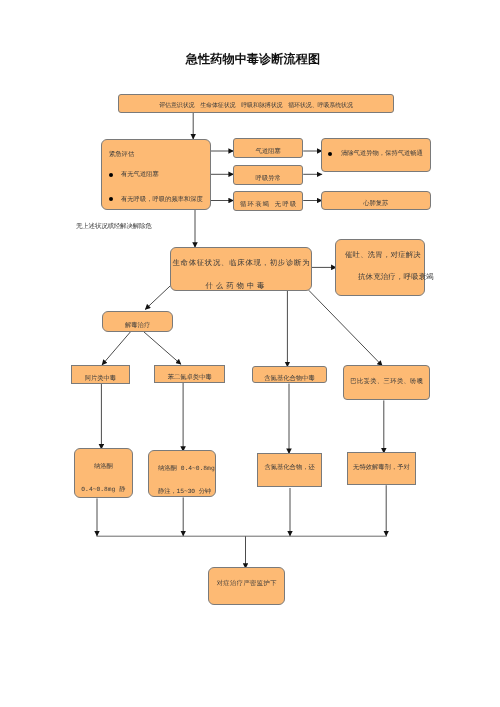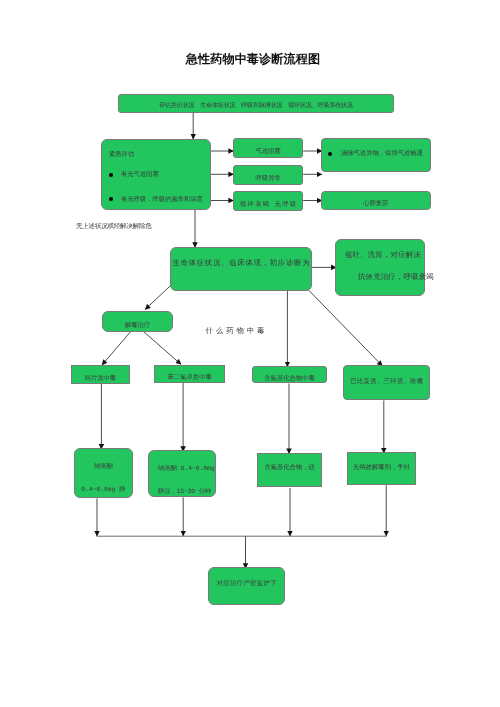--- a/index.html
+++ b/index.html
@@ -4,21 +4,21 @@
 <style>
   html,body{margin:0;padding:0;}
   body{width:500px;height:707px;background:#ffffff;
        font-family:"Liberation Sans", sans-serif;
        -webkit-font-smoothing:antialiased;
        -moz-osx-font-smoothing:grayscale;text-rendering:geometricPrecision;}
   .t,.note,#title{will-change:transform;}
   #page{position:relative;width:500px;height:707px;overflow:hidden;font-family:Liberation Mono, monospace;}
   #svglayer{position:absolute;left:0;top:0;width:500px;height:707px;}
   .node{position:absolute;box-sizing:border-box;border:1px solid #7a7a7a;
-        background:#22c55e;display:flex;flex-direction:column;justify-content:center;
+        background:#fdba74;display:flex;flex-direction:column;justify-content:center;
         color:#3a3a3a;}
   .rounded{border-radius:6px;}
   .r3{border-radius:3px;}
   .r4{border-radius:4px;}
   .t{font-size:6.3px;line-height:1.2;white-space:nowrap;}
   .ctr{text-align:center;}
   .bullet-row{display:flex;align-items:center;}
   .bul{width:4px;height:4px;border-radius:50%;background:#000;flex:0 0 auto;margin-right:8.3px;}
   .note{position:absolute;font-size:6.55px;letter-spacing:-0.25px;color:#3a3a3a;white-space:nowrap;left:75.8px;top:222.3px;}
 
@@ -30,21 +30,21 @@
   .n-emerg .br2{position:absolute;left:6.9px;top:55.9px;}
   .n-c1{left:232.8px;top:138.4px;width:70.4px;height:19.4px;justify-content:flex-end;padding-bottom:1.3px;}
   .n-c2{left:232.8px;top:165.2px;width:70.4px;height:19.4px;justify-content:flex-end;padding-bottom:1.3px;}
   .n-c3{left:232.8px;top:191.4px;width:70.4px;height:19.4px;justify-content:flex-end;padding-bottom:1.3px;}
   .n-c3 .t{letter-spacing:1.3px;text-indent:1.3px;}
   .n-a1{left:321.2px;top:137.8px;width:109.5px;height:34px;}
   .n-a1 .bullet-row{position:absolute;left:6.3px;top:11.2px;}
   .n-a2{left:321.2px;top:190.8px;width:109.5px;height:19.5px;justify-content:flex-end;padding-bottom:1.3px;}
   .n-diag{left:169.5px;top:247.2px;width:142px;height:44px;justify-content:flex-start;}
   .n-diag .l1{position:absolute;left:0;right:0;top:11.6px;font-size:7.4px;letter-spacing:0.72px;text-indent:0.72px;}
-  .n-diag .l2{position:absolute;left:0;right:12px;top:34.4px;font-size:7.4px;letter-spacing:2.9px;text-indent:2.9px;margin-top:45px;}
+  .n-diag .l2{position:absolute;left:0;right:12px;top:34.4px;font-size:7.4px;letter-spacing:2.9px;text-indent:2.9px;}
   .n-treat{left:335.3px;top:238.8px;width:89.4px;height:57px;justify-content:flex-start;}
   .n-treat .l1{position:absolute;left:9.1px;top:11.8px;font-size:7.4px;letter-spacing:0.2px;}
   .n-treat .l2{position:absolute;left:22px;top:34.4px;font-size:7.4px;letter-spacing:0.2px;}
   .n-anti{left:102.2px;top:311.3px;width:71.2px;height:20.4px;justify-content:flex-end;padding-bottom:1.6px;}
   .n-g1{left:71.3px;top:364.8px;width:58.8px;height:19.2px;justify-content:flex-end;padding-bottom:-0.6px;}
   .n-g2{left:154px;top:364.9px;width:71.4px;height:18.1px;justify-content:flex-end;padding-bottom:-0.6px;}
   .n-g3{left:251.8px;top:365.5px;width:75px;height:17.8px;justify-content:flex-end;padding-bottom:-0.8px;}
   .n-g4{left:342.8px;top:365.3px;width:87.5px;height:35.1px;justify-content:flex-end;padding-bottom:13.6px;}
   .n-g4 .t{letter-spacing:0.35px;text-indent:0.35px;}
   .n-d1{left:73.8px;top:448px;width:58.8px;height:49.8px;justify-content:flex-start;}

